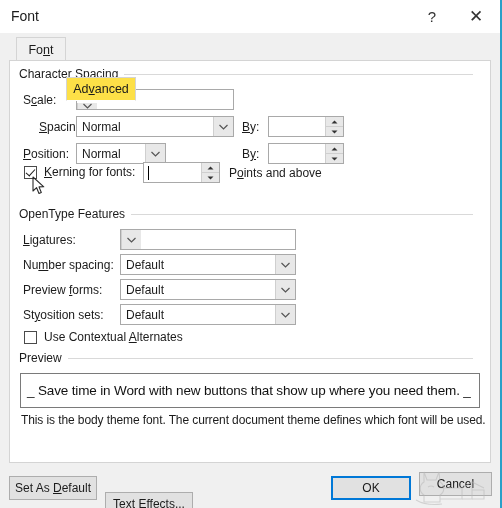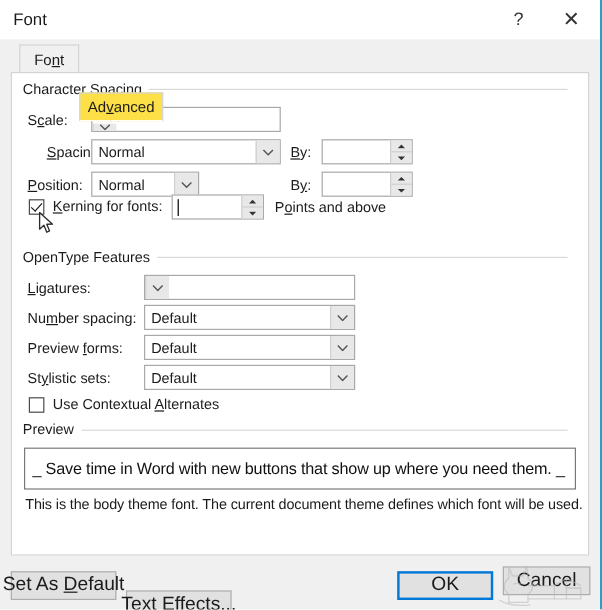--- a/index.html
+++ b/index.html
@@ -236,21 +236,21 @@
   }
 
   
   .btn {
     position: absolute;
     height: 24px;
     box-sizing: border-box;
     background: #e1e1e1;
     border: 1px solid #adadad;
     display: flex; align-items: center; justify-content: center;
-    font-size: 16px;
+    font-size: 12px;
     color: #1b1b1b;
     cursor: default;
     white-space: nowrap;
   }
   .btn.focused {
     border: 2px solid #0078d7;
   }
 
   
   #watermark {
@@ -409,21 +409,21 @@
     <div class="flabel" style="left:13px; top:222px;"><span>Preview </span><span class="u">f</span><span>orms:</span></div>
     <div class="combo" style="left:110px; top:218px; width:176px;">
       <div class="ctext">Default</div>
       <div class="carrow">
         <svg width="9" height="6" viewBox="0 0 9 6">
             <path d="M0.5 1 L4.5 5 L8.5 1" fill="none" stroke="#555" stroke-width="1.2"></path>
           </svg>
       </div>
     </div>
 
-    <div class="flabel" style="left:13px; top:247px;"><span>St</span><span class="u">y</span><span>listic sets:</span></div>
+    <div class="flabel" style="left:13px; top:247px;"><span>St</span><span class="u">y</span><span>osition sets:</span></div>
     <div class="combo" style="left:110px; top:243px; width:176px;">
       <div class="ctext">Default</div>
       <div class="carrow">
         <svg width="9" height="6" viewBox="0 0 9 6">
             <path d="M0.5 1 L4.5 5 L8.5 1" fill="none" stroke="#555" stroke-width="1.2"></path>
           </svg>
       </div>
     </div>
 
     <div class="cbrow" style="left:14px; top:269px;">

